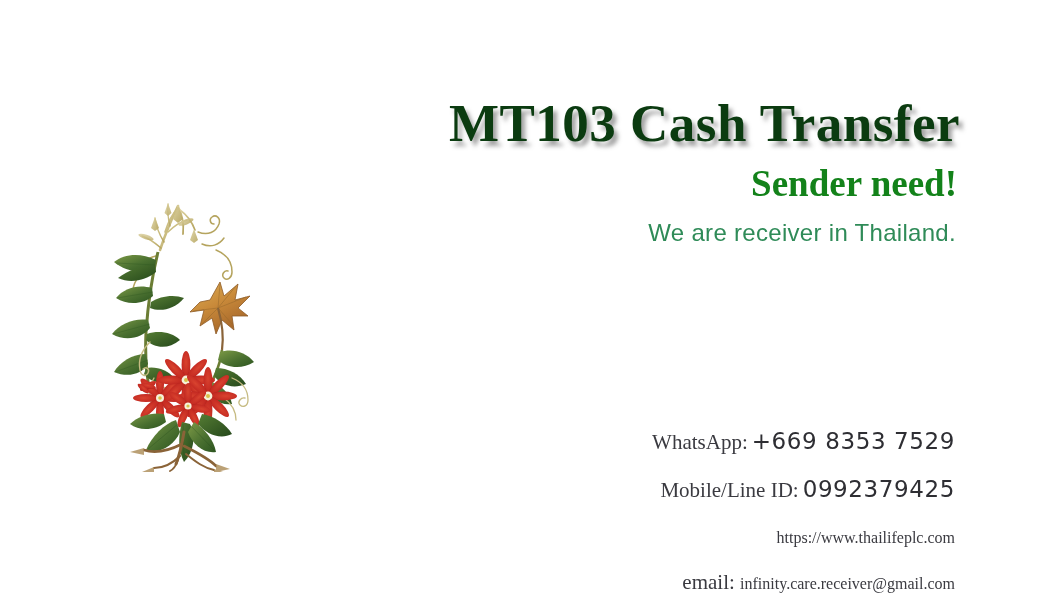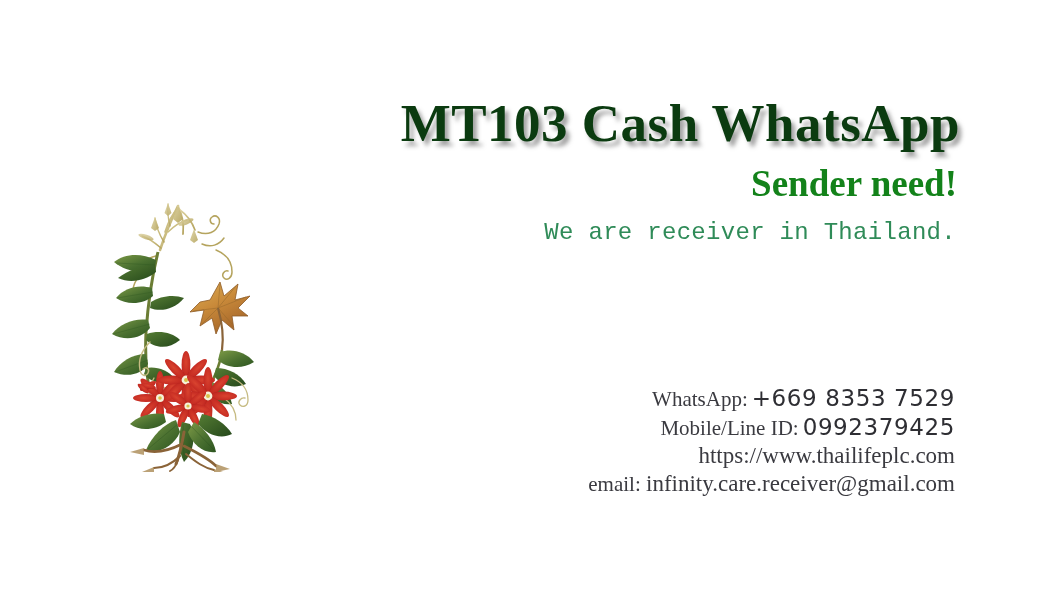--- a/index.html
+++ b/index.html
@@ -58,60 +58,60 @@
     font-family: "Liberation Serif", serif;
     font-weight: bold;
     font-size: 37px;
     line-height: 1.05;
     color: #13821a;
     white-space: nowrap;
   }
   #tagline {
     margin: 16px 0 16px 0;
     padding-right: 4px;
-    font-family: Liberation Mono, monospace;
+    font-family: Liberation Sans, sans-serif;
     font-weight: normal;
     font-size: 24px;
     line-height: 1.05;
     letter-spacing: 0.3px;
     color: #2f8b58;
     white-space: nowrap;
   }
 
   
   #contact-block {
     position: absolute;
     left: 420px;
-    top: 385px;
+    top: 428px;
     width: 535px;
     text-align: right;
   }
   .contact-line {
     margin: 0;
     white-space: nowrap;
     color: #3a3a40;
     font-family: "Liberation Serif", serif;
   }
   .contact-line + .contact-line {
-    margin-top: 2px;
+    margin-top: 21px;
   }
   .c-label {
     font-family: "Liberation Serif", serif;
     font-size: 21px;
     color: #3a3a40;
   }
   .c-value-num {
     font-family: "DejaVu Sans", sans-serif;
     font-size: 23px;
     letter-spacing: 0.6px;
     color: #2e2e33;
   }
   .c-value-text {
     font-family: "Liberation Serif", serif;
-    font-size: 23px;
+    font-size: 16px;
     color: #3a3a40;
   }
   #contact-line-url, #contact-line-email {
     font-size: 21px;
   }
 </style>
 </head>
 <body>
 
 <div id="canvas">
@@ -311,21 +311,21 @@
       <g fill="#b0915f" opacity="0.85">
         <path d="M46 256 l-14 4 14 3 z"></path>
         <path d="M118 272 l14 5 -14 3 z"></path>
         <path d="M56 275 l-12 5 12 2 z"></path>
         <path d="M116 277 l12 4 -12 2 z"></path>
       </g>
     </svg>
   </div>
 
   <div id="headline-block">
-    <h1 id="main-title">MT103 Cash WhatsApp</h1>
+    <h1 id="main-title">MT103 Cash Transfer</h1>
     <div id="subtitle">Sender need!</div>
     <div id="tagline">We are receiver in Thailand.</div>
   </div>
 
   <div id="contact-block">
 
     <p class="contact-line">
       <span class="c-label">WhatsApp:</span>
       <span class="c-value-num">+669 8353 7529</span>
     </p>

